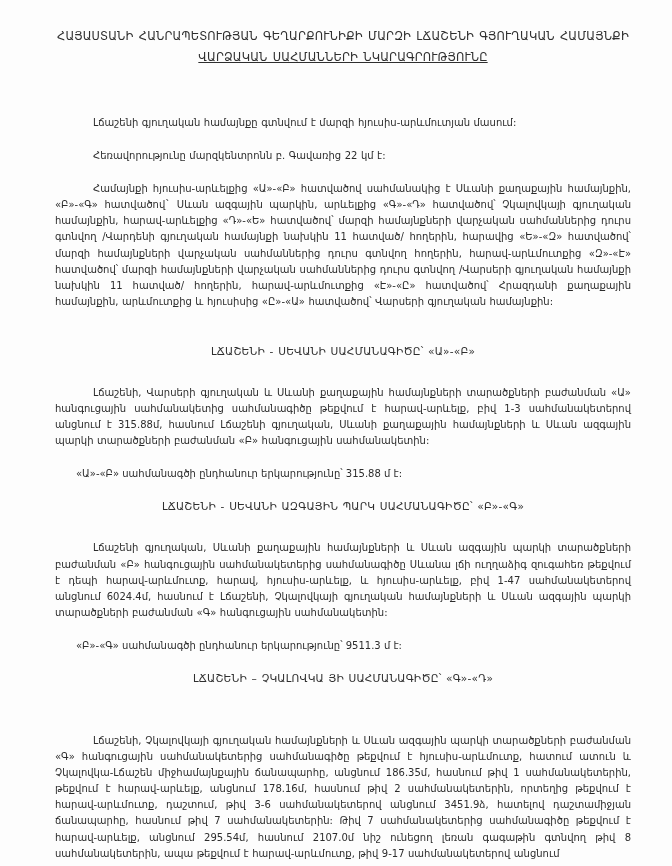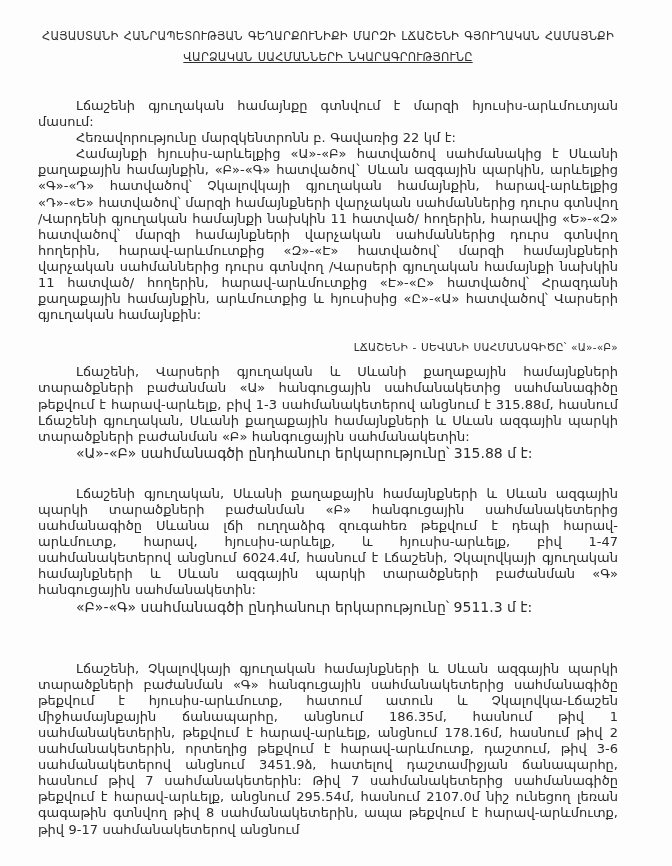--- a/index.html
+++ b/index.html
@@ -11,21 +11,21 @@
     width: 672px;
     height: 866px;
     font-family: "DejaVu Sans", "Liberation Sans", sans-serif;
     color: #2b2b2b;
     overflow: hidden;
   }
   .page {
     width: 672px;
     height: 866px;
     box-sizing: border-box;
-    padding: 22px 54px 6px 38px;
+    padding: 22px 24px 6px 38px;
     position: relative;
     background: #fdfdfd;
   }
   .doc-title {
     text-align: center;
     font-size: 11.4px;
     line-height: 21px;
     letter-spacing: 0.15px;
     font-weight: 400;
     color: #2f2f2f;
@@ -34,42 +34,42 @@
   }
   .doc-title .line2 {
     display: block;
     text-decoration: underline;
   }
   .spacer-lg { height: 30px; }
   .spacer-md { height: 16px; }
   .spacer-sm { height: 9px; }
 
   p.body-par {
-    margin: 0;
-    font-size: 13px;
+    margin: 17px;
+    font-size: 10px;
     line-height: 16.1px;
     text-align: justify;
     text-justify: inter-word;
     text-indent: 38px;
     color: #2c2c2c;
     word-spacing: 0.3px;
   }
   p.sub-par {
     margin: 0;
-    font-size: 14px;
+    font-size: 10px;
     line-height: 16.1px;
     text-align: left;
     text-indent: 38px;
     color: #2c2c2c;
   }
   h2.section-head {
     margin: 0;
     font-size: 10.6px;
     line-height: 16px;
-    text-align: right;
+    text-align: center;
     font-weight: 400;
     color: #2f2f2f;
     letter-spacing: 0.2px;
     word-spacing: 1px;
   }
 </style>
 </head>
 <body>
 
 <div class="page">
@@ -87,22 +87,24 @@
 
   <div class="spacer-md"></div>
 
   <h2 class="section-head">ԼՃԱՇԵՆԻ - ՍԵՎԱՆԻ ՍԱՀՄԱՆԱԳԻԾԸ՝ «Ա»-«Բ»</h2>
   <div class="spacer-sm"></div>
   <p class="body-par">Լճաշենի, Վարսերի գյուղական և  Սևանի քաղաքային համայնքների տարածքների բաժանման «Ա» հանգուցային սահմանակետից սահմանագիծը թեքվում է հարավ-արևելք, բիվ 1-3 սահմանակետերով անցնում է 315.88մ, հասնում Լճաշենի գյուղական, Սևանի քաղաքային համայնքների և Սևան ազգային պարկի տարածքների բաժանման «Բ» հանգուցային սահմանակետին:</p>
   <p class="sub-par">«Ա»-«Բ» սահմանագծի ընդհանուր երկարությունը՝ 315.88 մ է:</p>
 
   <div class="spacer-md"></div>
 
+  <h2 class="section-head">ԼՃԱՇԵՆԻ - ՍԵՎԱՆԻ ԱԶԳԱՅԻՆ ՊԱՐԿ ՍԱՀՄԱՆԱԳԻԾԸ՝ «Բ»-«Գ»</h2>
   <div class="spacer-sm"></div>
   <p class="body-par">Լճաշենի գյուղական,  Սևանի քաղաքային համայնքների և Սևան ազգային պարկի տարածքների բաժանման «Բ» հանգուցային սահմանակետերից սահմանագիծը Սևանա լճի ուղղաձիգ զուգահեռ թեքվում է դեպի հարավ-արևմուտք, հարավ, հյուսիս-արևելք, և հյուսիս-արևելք, բիվ 1-47 սահմանակետերով անցնում 6024.4մ, հասնում է Լճաշենի, Չկալովկայի գյուղական համայնքների և Սևան ազգային պարկի տարածքների բաժանման  «Գ» հանգուցային սահմանակետին:</p>
   <p class="sub-par">«Բ»-«Գ» սահմանագծի ընդհանուր երկարությունը՝ 9511.3 մ է:</p>
 
   <div class="spacer-md"></div>
 
+  <h2 class="section-head">ԼՃԱՇԵՆԻ – ՉԿԱԼՈՎԿԱ ՅԻ ՍԱՀՄԱՆԱԳԻԾԸ՝ «Գ»-«Դ»</h2>
   <div class="spacer-lg"></div>
   <p class="body-par">Լճաշենի, Չկալովկայի  գյուղական  համայնքների  և Սևան ազգային պարկի տարածքների բաժանման «Գ» հանգուցային սահմանակետերից սահմանագիծը թեքվում է հյուսիս-արևմուտք, հատում ատուն և Չկալովկա-Լճաշեն միջհամայնքային ճանապարհը, անցնում 186.35մ, հասնում թիվ 1 սահմանակետերին, թեքվում է հարավ-արևելք, անցնում 178.16մ, հասնում թիվ 2 սահմանակետերին, որտեղից թեքվում է հարավ-արևմուտք, դաշտում, թիվ 3-6 սահմանակետերով անցնում 3451.9ձ, հատելով դաշտամիջյան ճանապարհը, հասնում թիվ 7 սահմանակետերին: Թիվ 7 սահմանակետերից սահմանագիծը թեքվում է հարավ-արևելք, անցնում  295.54մ, հասնում 2107.0մ նիշ ունեցող լեռան գագաթին գտնվող թիվ 8 սահմանակետերին, ապա թեքվում է հարավ-արևմուտք, թիվ 9-17 սահմանակետերով անցնում</p>
 
 </div>
 
 </body></html>

